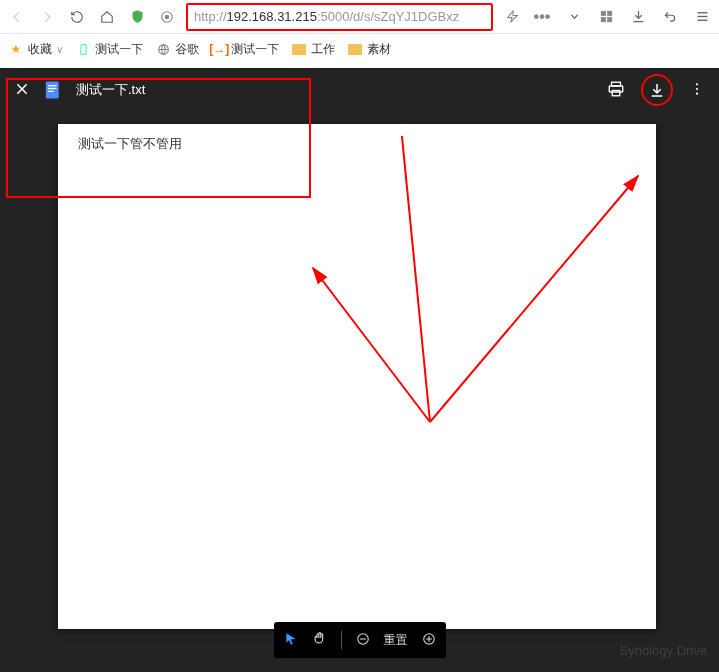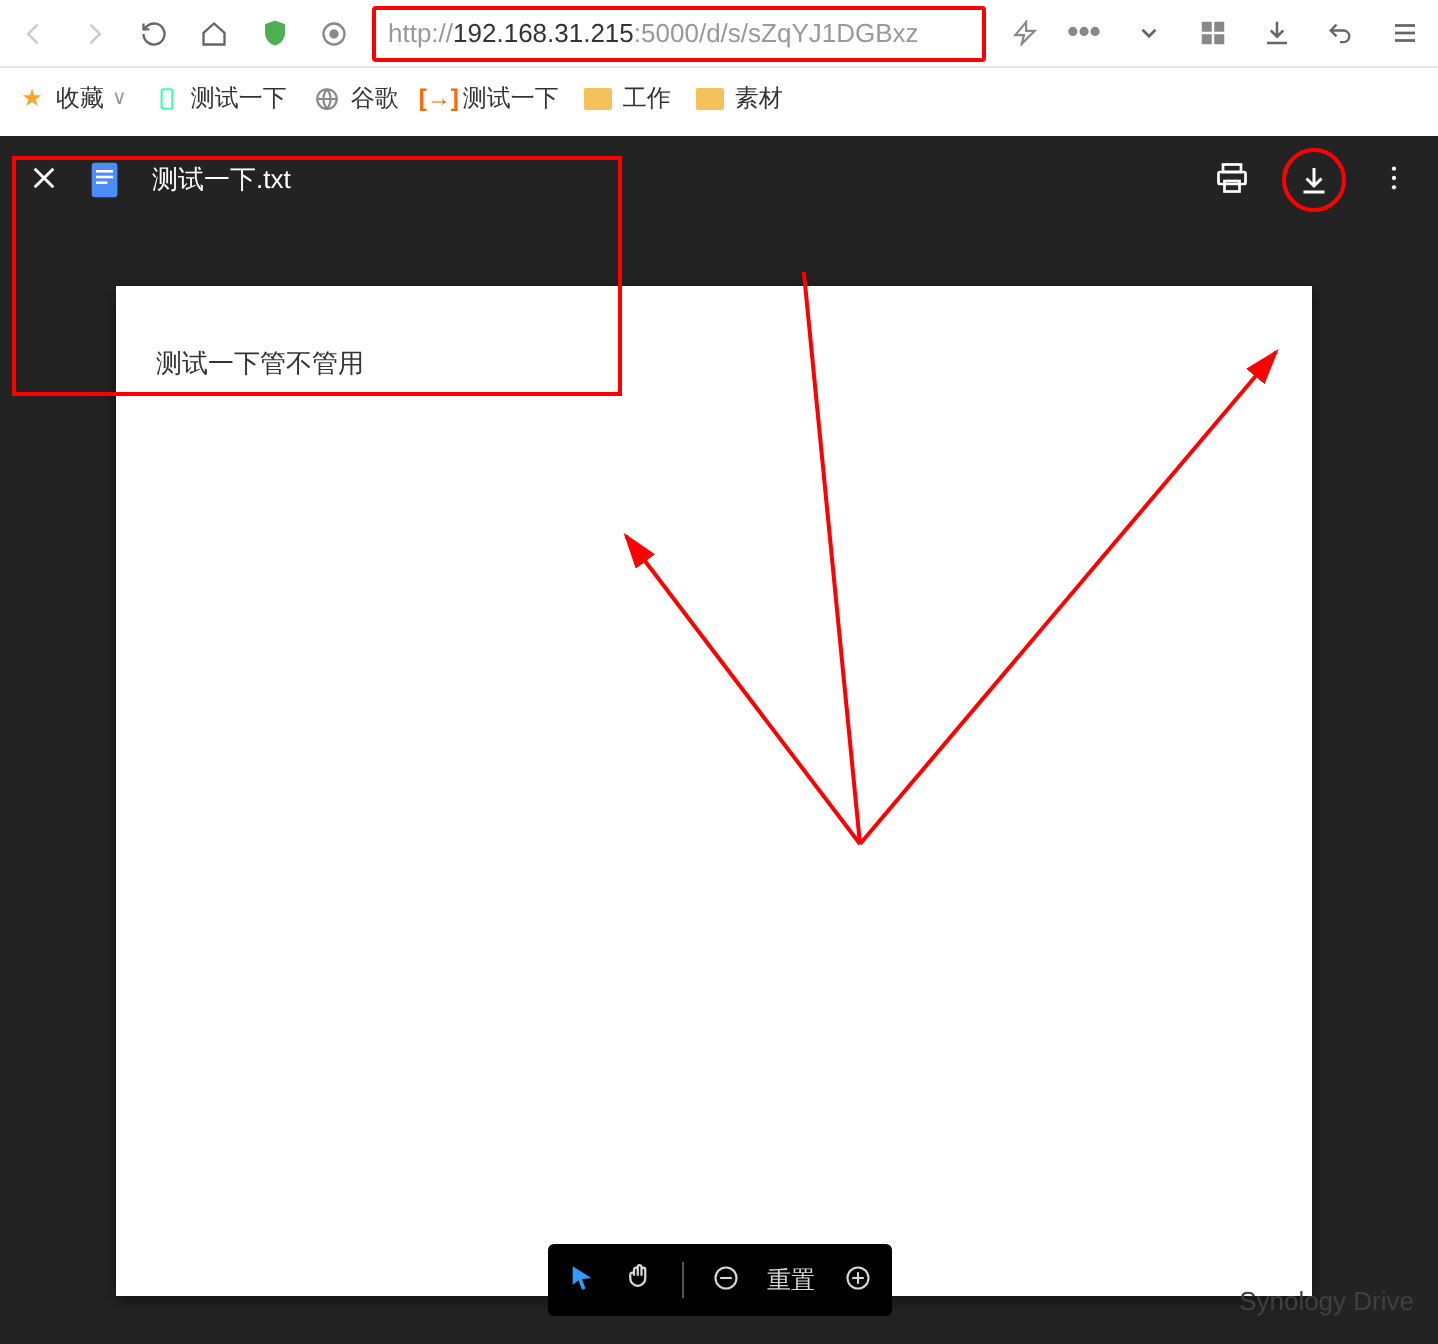--- a/index.html
+++ b/index.html
@@ -88,24 +88,23 @@
       justify-content: center;
     }
     .doc-page {
       position: absolute;
       left: 58px;
       top: 56px;
       width: 598px;
       height: 505px;
       background: #fff;
       box-shadow: 0 2px 8px rgba(0,0,0,0.5);
-      padding: 30px 20px;
+      padding: 11px 20px;
       font-size: 13px;
       color: #333;
-      margin-top: 19px;
     }
     
     .red-box {
       position: absolute;
       left: 6px; top: 78px;
       width: 305px; height: 120px;
       border: 2px solid #ff0000;
       pointer-events: none;
     }
     

